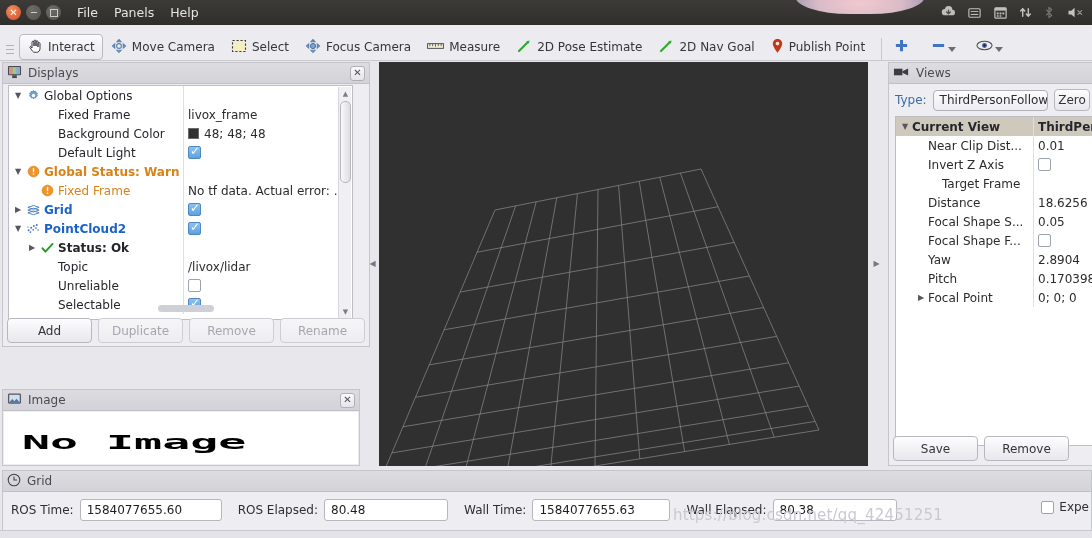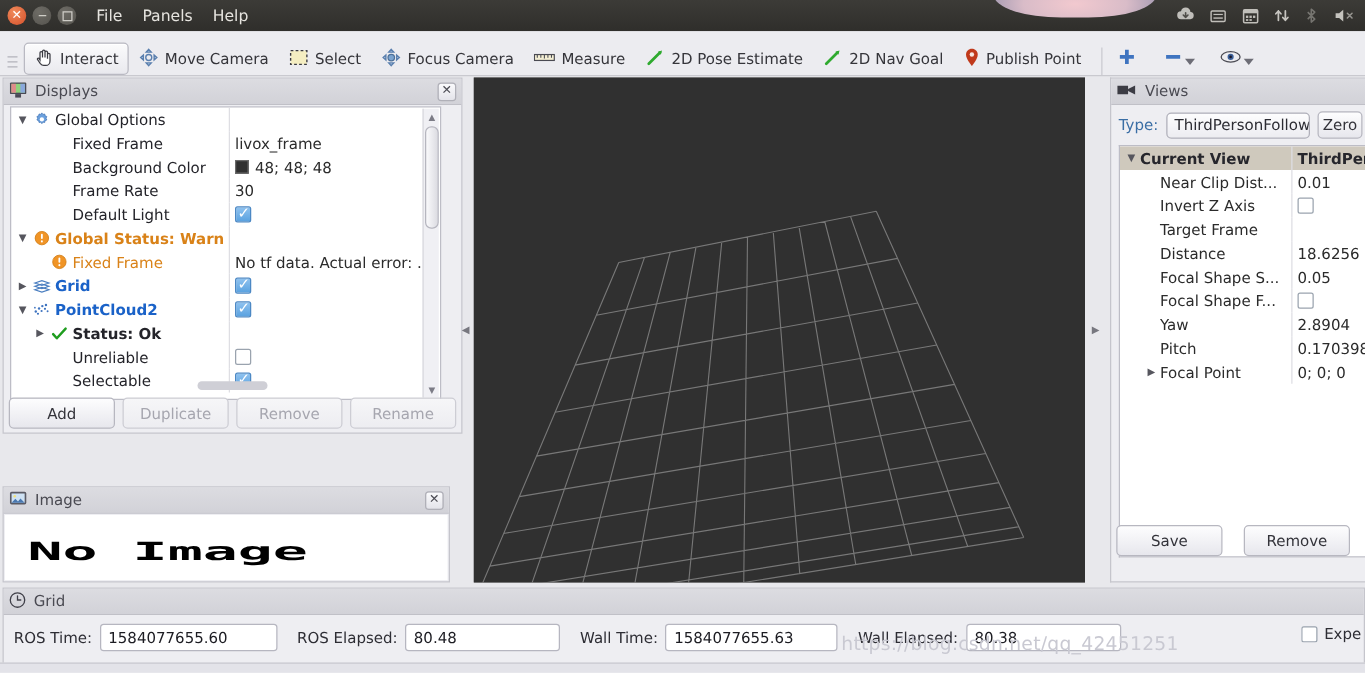--- a/index.html
+++ b/index.html
@@ -117,21 +117,21 @@
     background:linear-gradient(#fdfdfe,#ececf1); display:flex; align-items:center;
     padding:0 2px 0 6px; font-size:12px; color:#2c2c33; overflow:hidden; white-space:nowrap;
   }
   .zerobtn { width:36px; height:22px; border:1px solid #b7b7c0; border-radius:4px; background:linear-gradient(#fdfdfe,#e7e7ed);
              font-size:12px; display:flex;align-items:center;justify-content:center; color:#33333a; overflow:hidden;}
   .vtree { position:absolute; left:6px; top:53px; right:0px; height:330px; background:#fff; border:1px solid #bdbdc6; border-right:none; overflow:hidden;}
   .vrow { display:flex; height:19px; align-items:center; font-size:12px; }
   .vname { width:137px; display:flex; align-items:center; white-space:nowrap; overflow:hidden; }
   .vval { flex:1; padding-left:4px; border-left:1px solid #dedee3; height:19px; display:flex; align-items:center; white-space:nowrap; overflow:hidden;}
   .hdrrow { background:#cfc9bd; font-weight:bold; color:#26262c; }
-  .vbtnrow { position:absolute; left:4px; bottom:20px; display:flex; gap:17px; }
+  .vbtnrow { position:absolute; left:4px; bottom:4px; display:flex; gap:6px; }
   .vbtn { width:85px; height:25px; border:1px solid #b7b7c0; border-radius:4px;
           background:linear-gradient(#fdfdfe,#e7e7ed); font-size:12px; color:#33333a;
           display:flex;align-items:center;justify-content:center; }
 
   
   #time { left:2px; top:470px; width:1090px; height:66px; }
   .timerow { position:absolute; left:8px; top:27px; right:4px; height:23px; display:flex; align-items:center; }
   .tlab { font-size:12px; color:#2d2d34; margin-right:6px; }
   .tin { height:22px; border:1px solid #b6b6c0; border-radius:3px; background:#fff; font-size:12px; color:#1c1c22;
          display:flex; align-items:center; padding:0 6px; margin-right:16px; }
@@ -369,30 +369,20 @@
           </div>
           <div class="trow">
             <div class="tname" style="padding-left:16px">
               <span class="twist"></span>
               <span class="ticon"></span>
               <span class="c-dark " style="margin-left:3px">Background Color</span>
             </div>
             <div class="tval">
               <span class="swatch"></span>
               <span>48; 48; 48</span>
-            </div>
-          </div>
-          <div class="trow">
-            <div class="tname" style="padding-left:16px">
-              <span class="twist"></span>
-              <span class="ticon"></span>
-              <span class="c-dark " style="margin-left:3px">Frame Rate</span>
-            </div>
-            <div class="tval">
-              <span>30</span>
             </div>
           </div>
           <div class="trow">
             <div class="tname" style="padding-left:16px">
               <span class="twist"></span>
               <span class="ticon"></span>
               <span class="c-dark " style="margin-left:3px">Default Light</span>
             </div>
             <div class="tval">
               <span class="chk on"></span>
@@ -479,20 +469,30 @@
                 </svg>
               </span>
               <span class="c-dark lbl-bold" style="margin-left:3px">Status: Ok</span>
             </div>
             <div class="tval"></div>
           </div>
           <div class="trow">
             <div class="tname" style="padding-left:16px">
               <span class="twist"></span>
               <span class="ticon"></span>
+              <span class="c-dark " style="margin-left:3px">Topic</span>
+            </div>
+            <div class="tval">
+              <span>/livox/lidar</span>
+            </div>
+          </div>
+          <div class="trow">
+            <div class="tname" style="padding-left:16px">
+              <span class="twist"></span>
+              <span class="ticon"></span>
               <span class="c-dark " style="margin-left:3px">Unreliable</span>
             </div>
             <div class="tval">
               <span class="chk"></span>
             </div>
           </div>
           <div class="trow">
             <div class="tname" style="padding-left:16px">
               <span class="twist"></span>
               <span class="ticon"></span>
@@ -592,21 +592,21 @@
           <div class="vrow">
             <div class="vname" style="padding-left:18px">
               <span class="twist"></span>
               <span>Invert Z Axis</span>
             </div>
             <div class="vval">
               <span class="chk"></span>
             </div>
           </div>
           <div class="vrow">
-            <div class="vname" style="padding-left:18px">
+            <div class="vname" style="padding-left:32px">
               <span class="twist"></span>
               <span>Target Frame</span>
             </div>
             <div class="vval">
               <span><fixed fram<="" span=""></fixed></span>
             </div>
           </div>
           <div class="vrow">
             <div class="vname" style="padding-left:18px">
               <span class="twist"></span>

